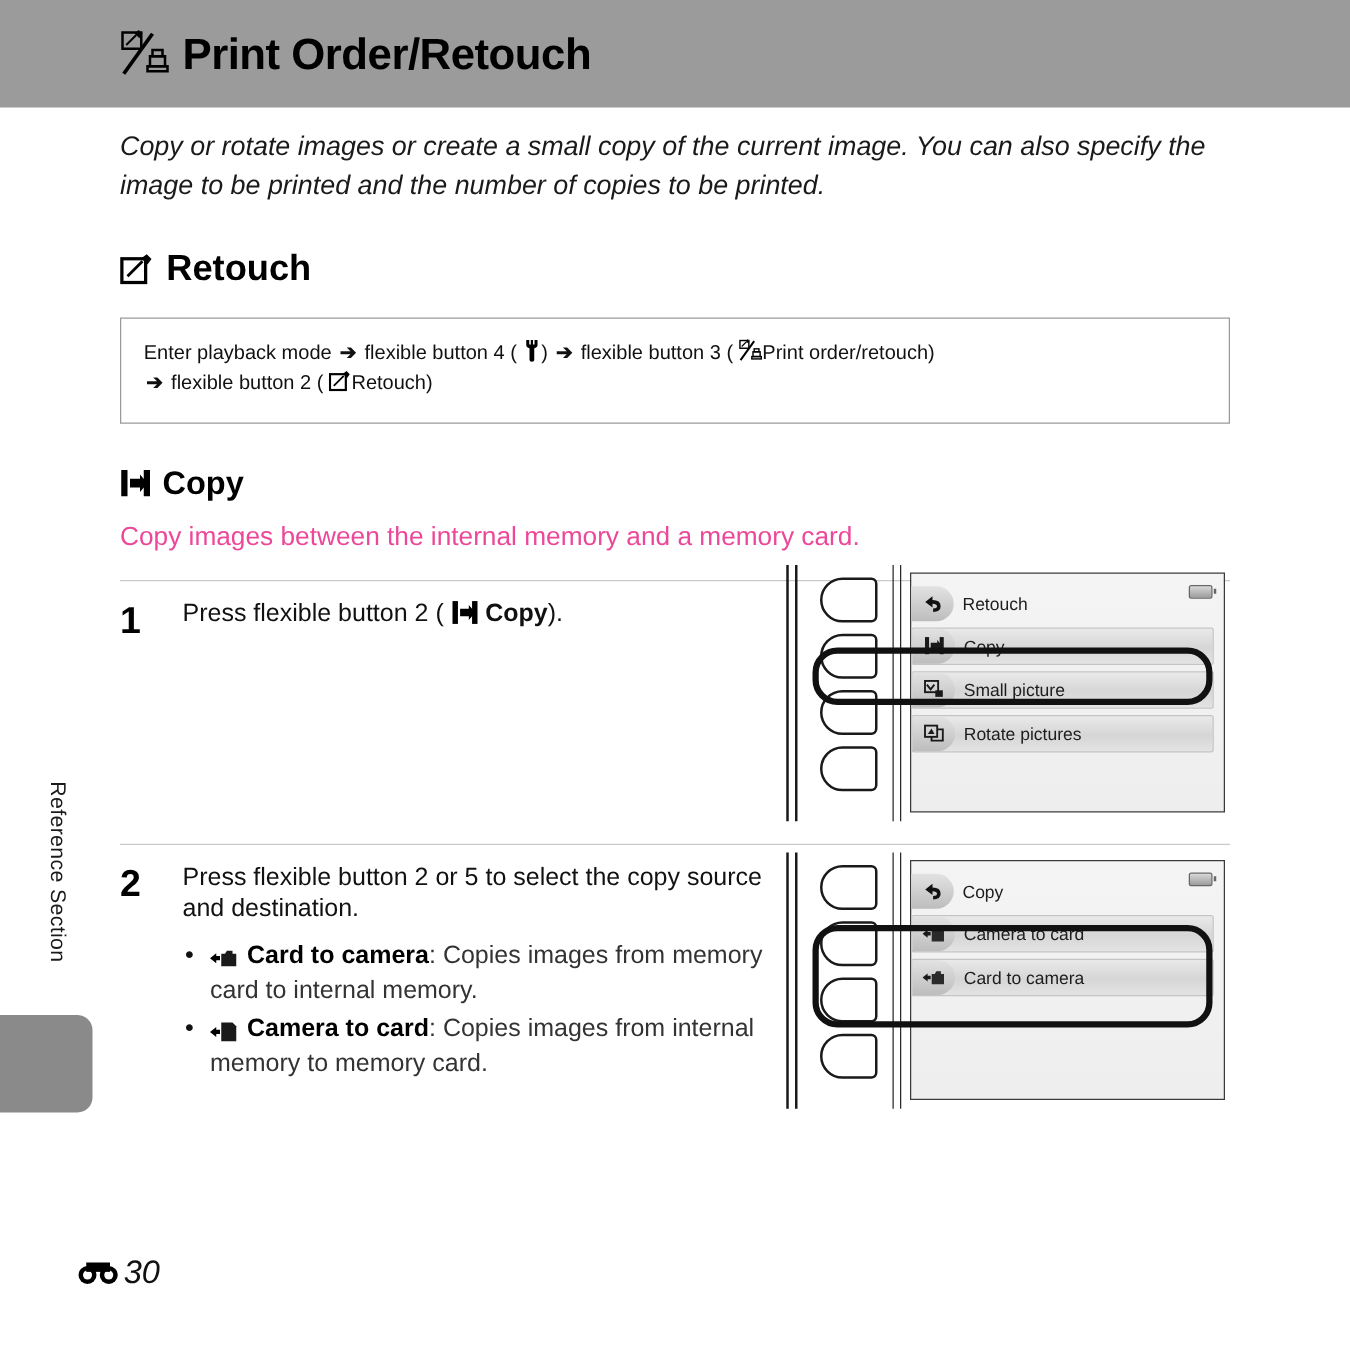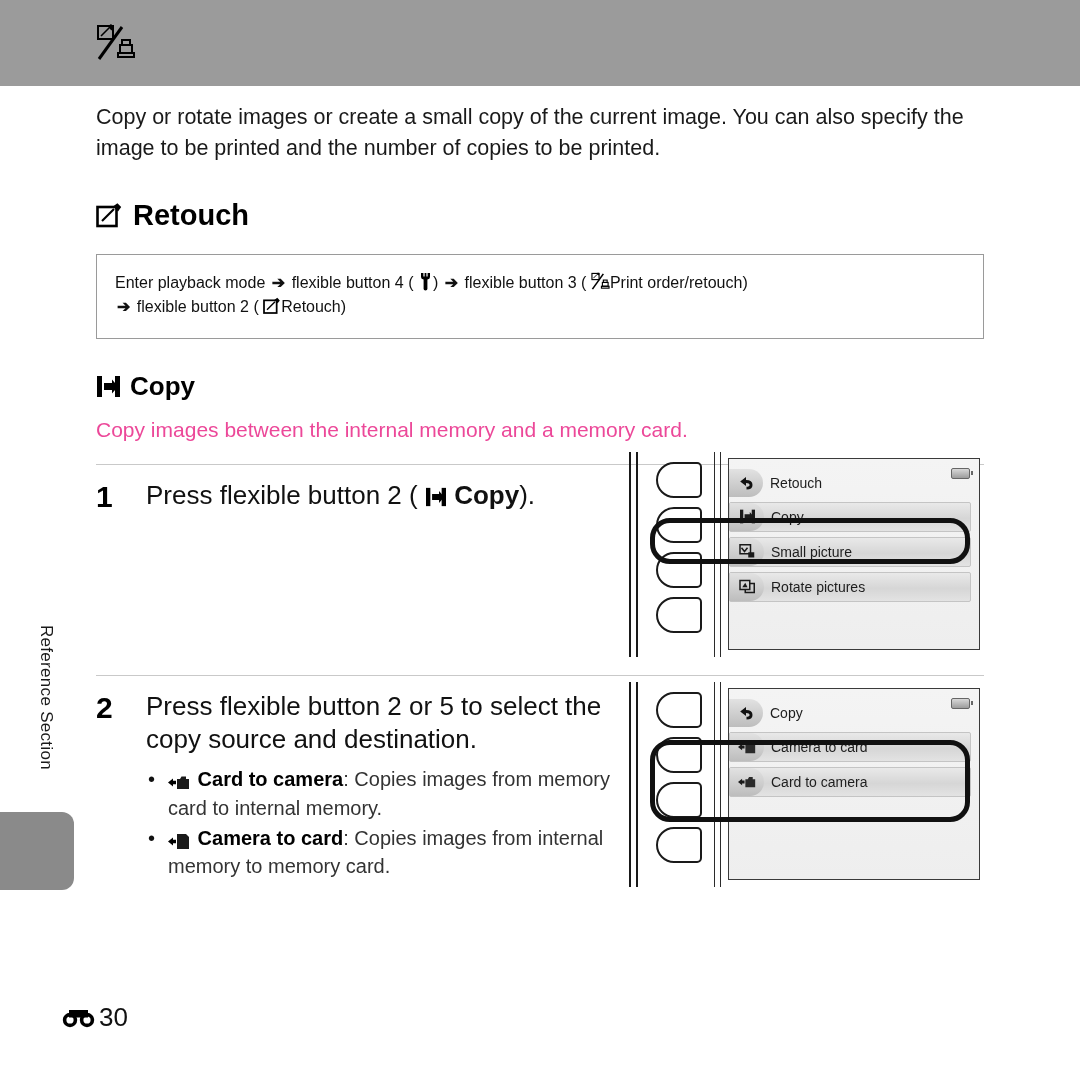--- a/index.html
+++ b/index.html
@@ -68,20 +68,21 @@
     top: 96px;
     width: 888px;
   }
 
   .intro {
     font-size: 21.5px;
     line-height: 1.42;
     color: #1a1a1a;
     margin: 6px 0 0 0;
     width: 880px;
+    font-style: italic;
   }
 
   .h2 {
     display: flex;
     align-items: center;
     gap: 10px;
     margin-top: 36px;
     font-size: 29px;
     font-weight: bold;
   }
@@ -137,21 +138,21 @@
     font-weight: bold;
     width: 50px;
     flex: 0 0 50px;
     line-height: 1.18;
   }
   .step-body {
     flex: 1 1 auto;
     max-width: 470px;
   }
   .step-title {
-    font-size: 26px;
+    font-size: 20px;
     line-height: 1.28;
     color: #111;
   }
   .bullets {
     margin: 10px 0 0 0;
     padding: 0;
     list-style: none;
   }
   .bullets li {
     font-size: 20px;
@@ -309,20 +310,21 @@
   .folio {
     position: absolute;
     left: 62px;
     top: 1002px;
     display: flex;
     align-items: center;
     gap: 3px;
   }
   .folio-num {
     font-size: 26px;
+    font-style: italic;
     color: #111;
   }
 
   svg { display: block; }
 </style>
 </head>
 <body>
 
 <div class="header-bar">
   <div class="header-inner">
@@ -330,20 +332,21 @@
       <svg width="40" height="40" viewBox="0 0 40 40">
         <rect x="2" y="3" width="15" height="13" fill="none" stroke="#000" stroke-width="2"></rect>
         <path d="M5 13 L13 5" stroke="#000" stroke-width="1.6" fill="none"></path>
         <path d="M11.5 3.5 l4 4 l2.5 -3.5 l-3 -3 z" fill="#000"></path>
         <path d="M3 36 L26 4" stroke="#000" stroke-width="3"></path>
         <rect x="24" y="22" width="12" height="8" fill="none" stroke="#000" stroke-width="2"></rect>
         <rect x="26" y="17" width="8" height="5" fill="none" stroke="#000" stroke-width="2"></rect>
         <rect x="22" y="30" width="16" height="4" fill="none" stroke="#000" stroke-width="2"></rect>
       </svg>
     </span>
+    <span class="header-title">Print Order/Retouch</span>
   </div>
 </div>
 
 <div class="side-label">Reference Section</div>
 <div class="side-tab"></div>
 
 <div class="content">
 
   <p class="intro">Copy or rotate images or create a small copy of the current image. You can also specify the image to be printed and the number of copies to be printed.</p>
 

